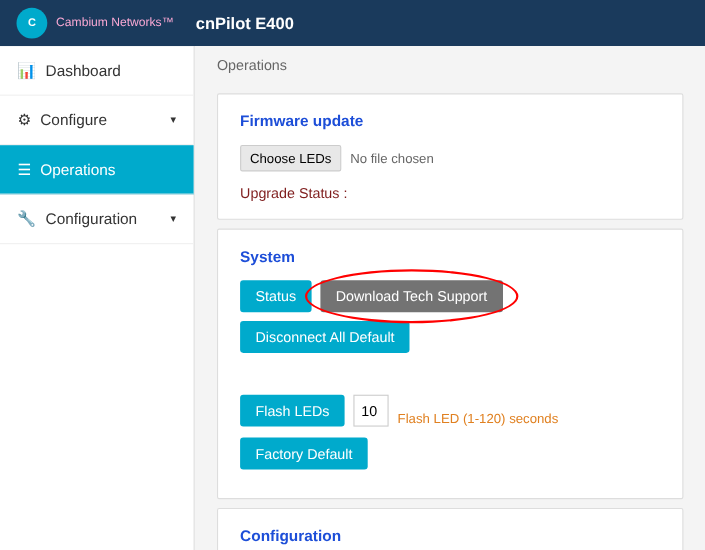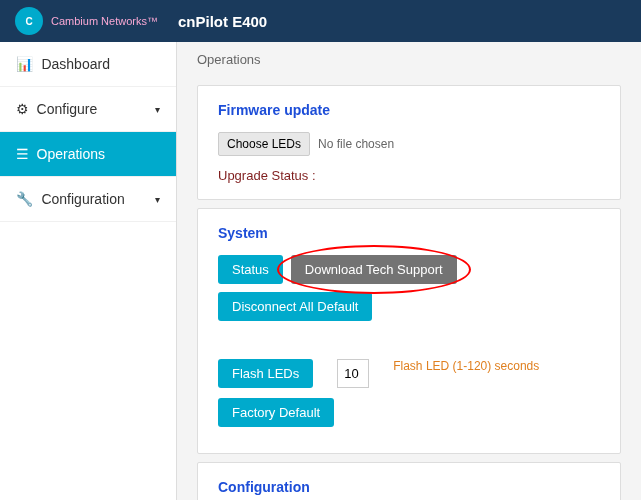--- a/index.html
+++ b/index.html
@@ -147,22 +147,22 @@
     .btn-row {
       display: flex;
       align-items: center;
       gap: 8px;
       margin-bottom: 10px;
       flex-wrap: wrap;
     }
 
     .flash-led-row {
       display: flex;
-      align-items: flex-start;
-      gap: 24px;
+      align-items: flex-end;
+      gap: 8px;
       margin-bottom: 10px;
       margin-top: 38px;
     }
     .flash-led-input {
       width: 32px;
       padding: 6px 6px;
       border: 1px solid #ccc;
       font-size: 13px;
     }
     .flash-led-hint {

